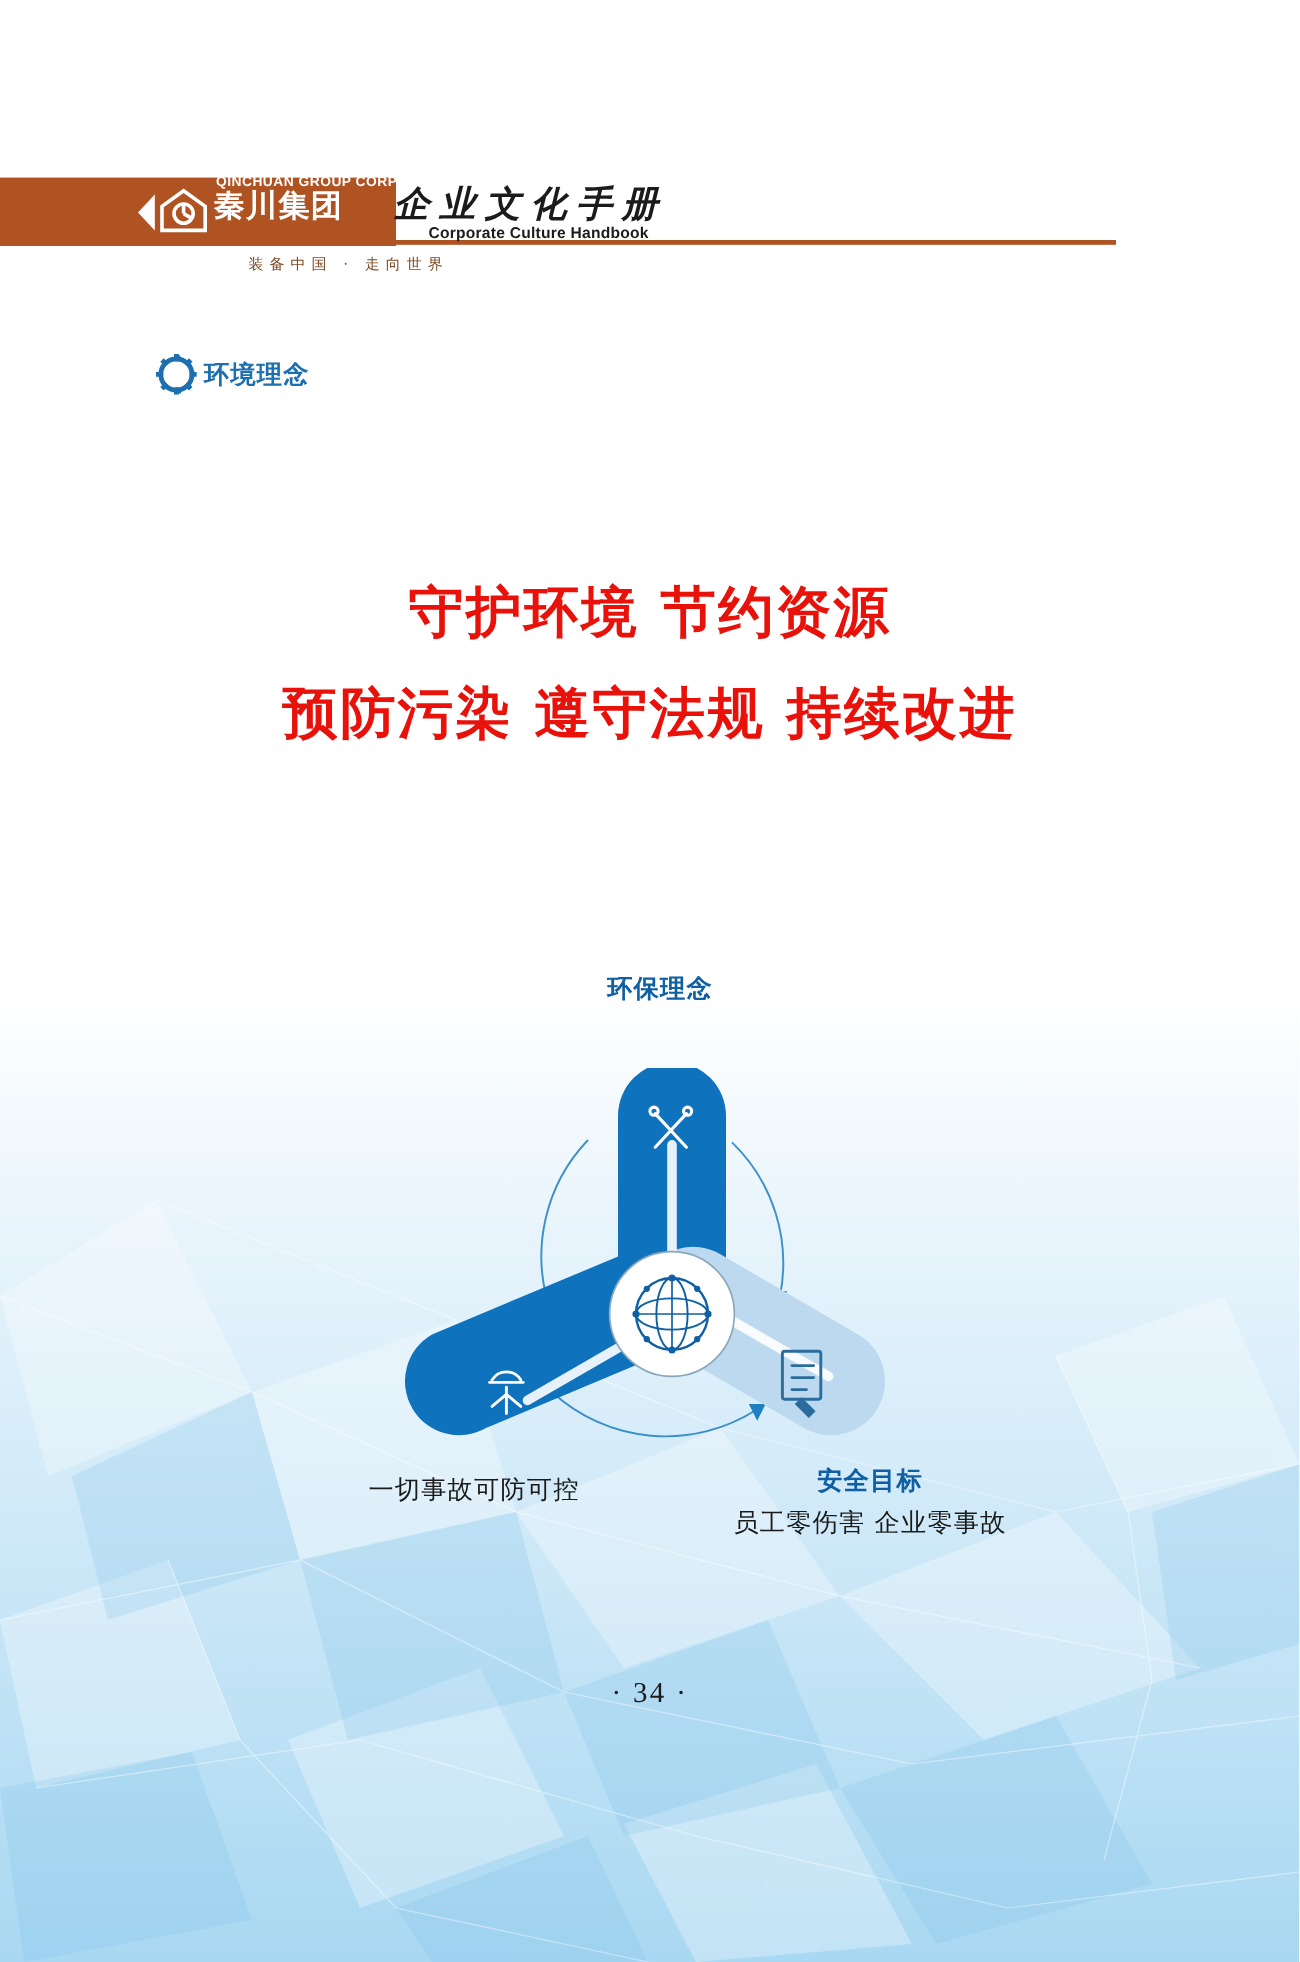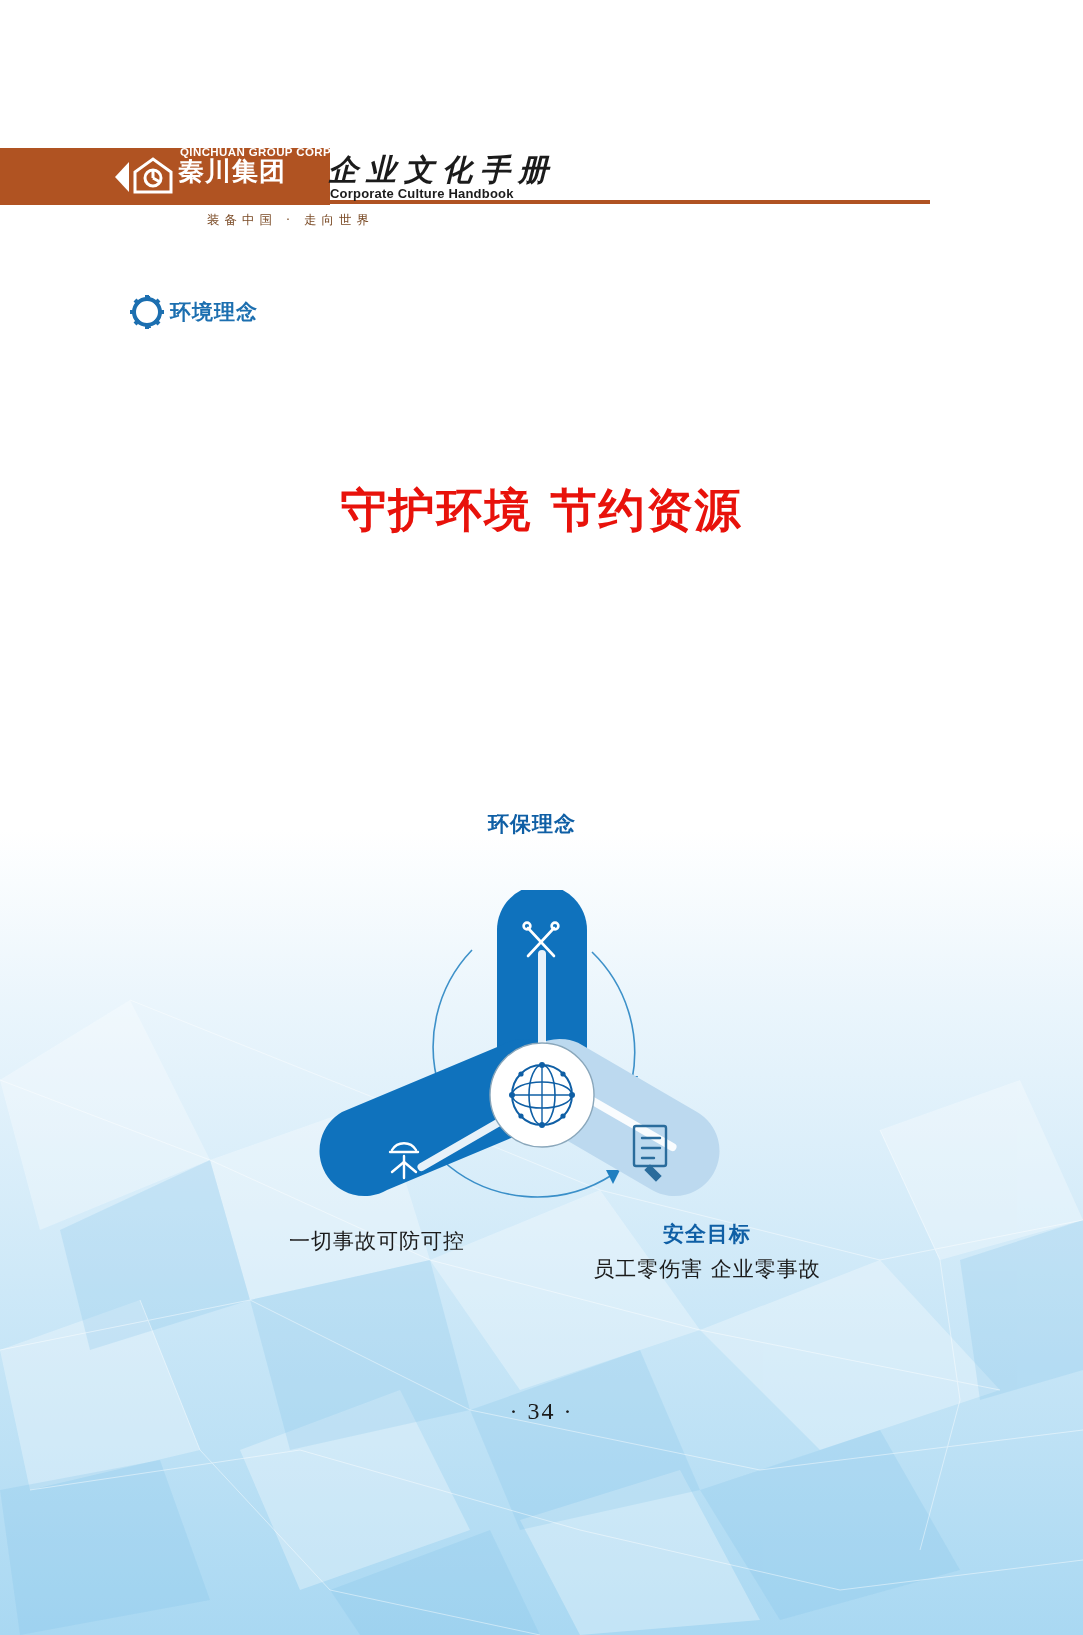--- a/index.html
+++ b/index.html
@@ -104,20 +104,21 @@
   }
   .book-en {
     position: absolute;
     left: 330px;
     top: 38px;
     font-size: 13px;
     font-weight: bold;
     letter-spacing: 0.2px;
     color: #1b1b1b;
     white-space: nowrap;
+    padding-left: 27px;
   }
 
   
   .section-title {
     position: absolute;
     left: 130px;
     top: 295px;
     display: flex;
     align-items: center;
     z-index: 3;
@@ -161,21 +162,21 @@
     color: #e8120b;
     letter-spacing: 2px;
     white-space: nowrap;
   }
   .slogan-line-1 { font-size: 46px; line-height: 64px; }
   .slogan-line-2 { font-size: 46px; line-height: 64px; margin-top: 20px; }
 
   
   .diagram {
     position: absolute;
-    left: 212px;
+    left: 230px;
     top: 800px;
     width: 640px;
     height: 520px;
     z-index: 2;
   }
   .tri-svg { position: absolute; left: 80px; top: 90px; }
 
   .label {
     position: absolute;
     text-align: center;
@@ -292,20 +293,21 @@
         <line x1="9" y1="25" x2="5" y2="29"></line>
       </g>
       <circle cx="17" cy="17" r="4" fill="#ffffff"></circle>
     </g>
   </svg>
   <div class="section-title-cn">环境理念</div>
 </div>
 
 <div class="slogan">
   <div class="slogan-line slogan-line-1">守护环境  节约资源</div>
+  <div class="slogan-line slogan-line-2">预防污染  遵守法规  持续改进</div>
 </div>
 
 <div class="diagram">
 
   <svg class="tri-svg" width="480" height="360" viewBox="0 0 480 360">
 
     <g fill="none" stroke="#1f7fc0" stroke-width="1.6" opacity="0.85">
       <path d="M180 60 A 140 140 0 0 0 148 200"></path>
       <path d="M300 62 A 140 140 0 0 1 340 190"></path>
       <path d="M150 270 A 140 140 0 0 0 320 285"></path>

